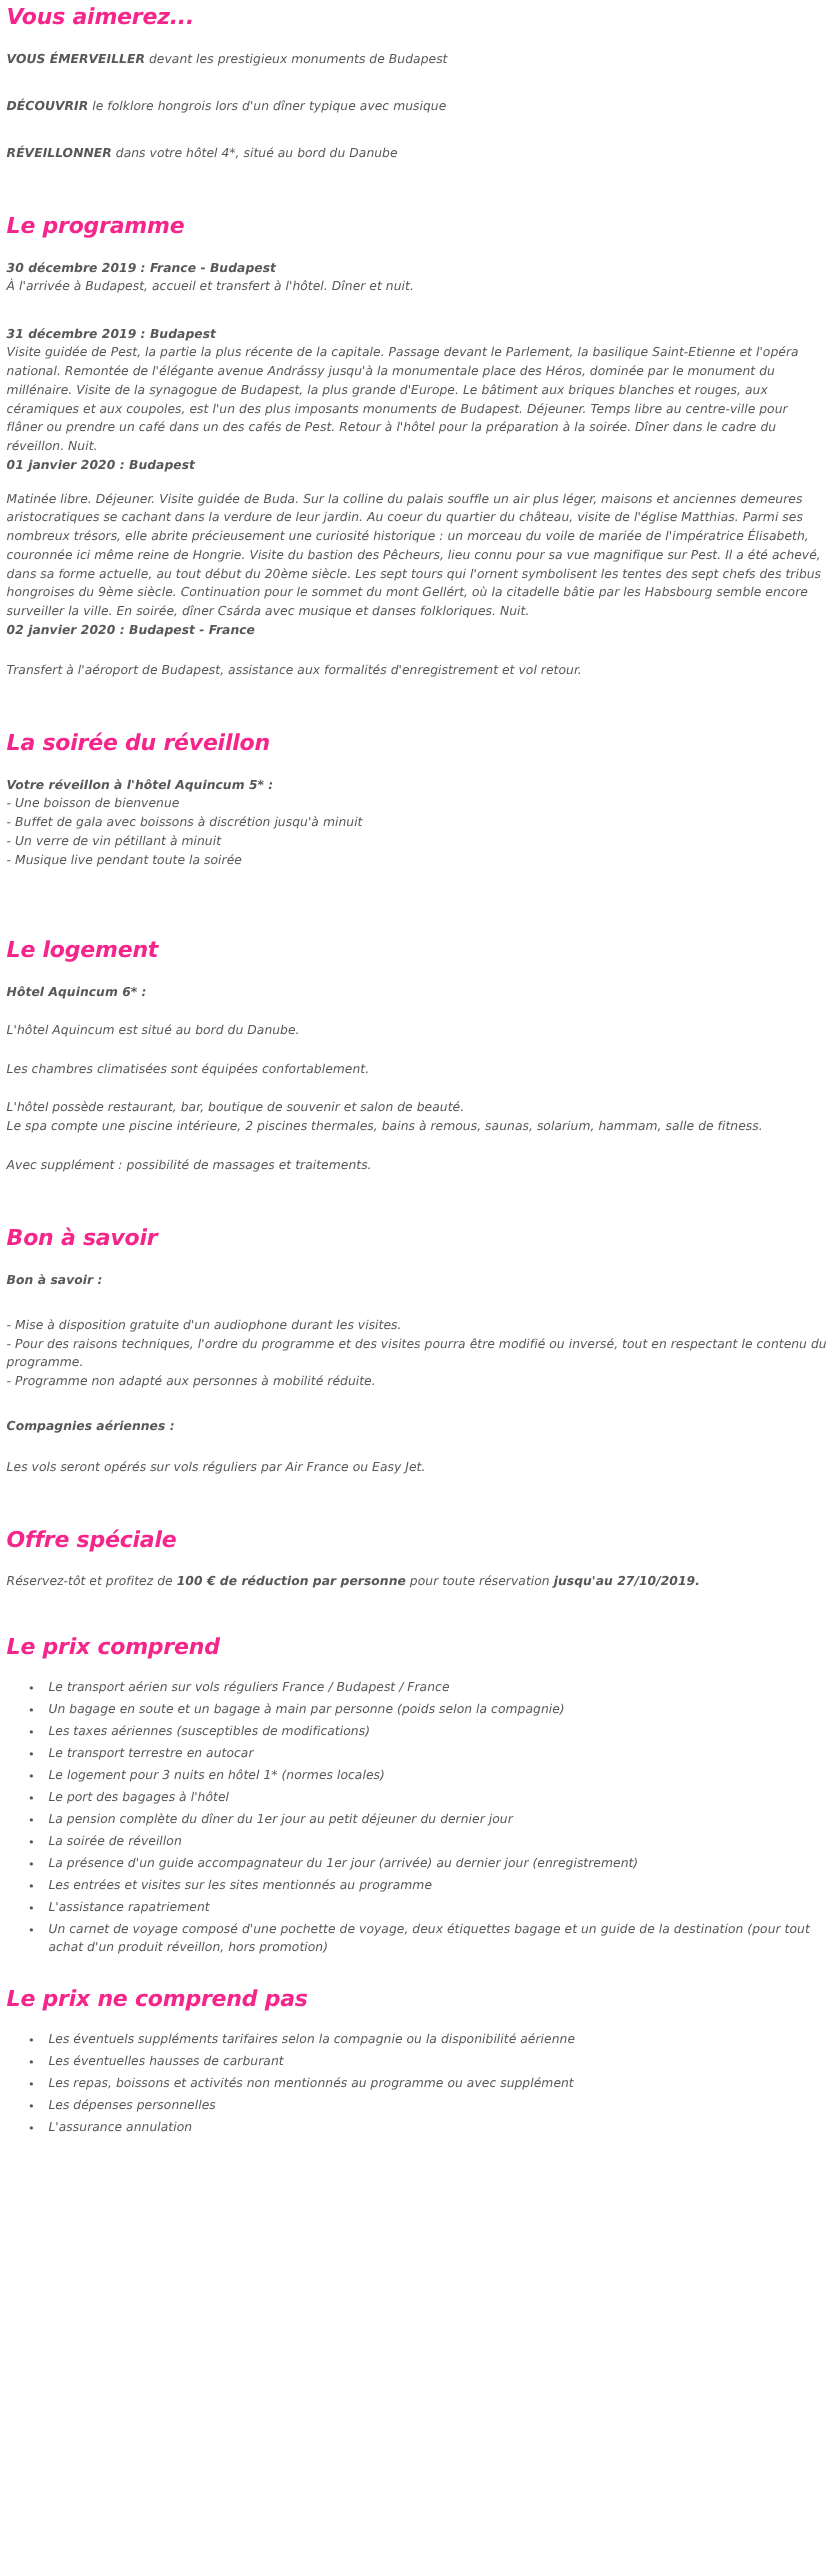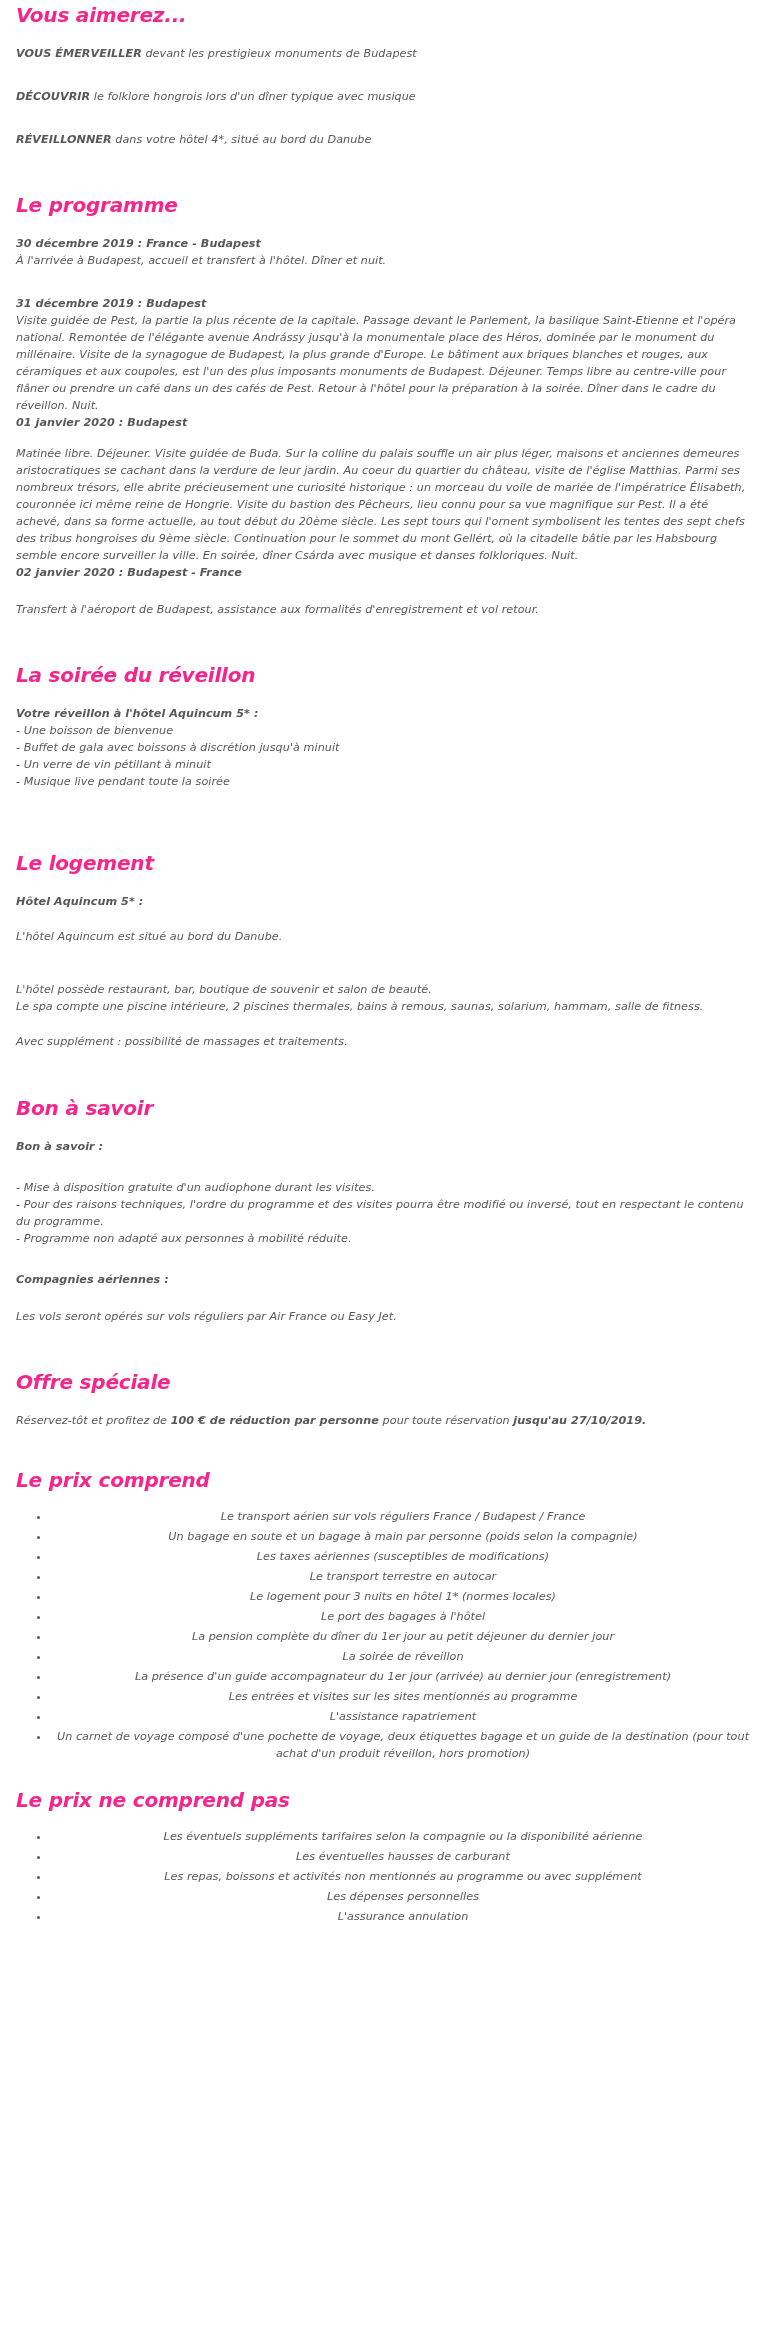--- a/index.html
+++ b/index.html
@@ -10,21 +10,21 @@
   }
   body {
     width: 758px;
     font-family: "DejaVu Sans", "Liberation Sans", sans-serif;
     color: #58585a;
     -webkit-font-smoothing: antialiased;
   }
   .page {
     width: 758px;
     box-sizing: border-box;
-    padding: 0 6px 0 16px;
+    padding: 0 6px 0 6px;
     overflow: hidden;
   }
   h2.section-title {
     font-size: 20px;
     line-height: 1.15;
     font-style: italic;
     font-weight: bold;
     color: #f5258c;
     margin: 0;
     padding: 0;
@@ -63,21 +63,20 @@
   .sp-62 { height: 62px; }
 
   ul.bullets {
     margin: 0;
     padding: 0 0 0 34px;
     list-style: disc;
   }
   ul.bullets li {
     margin: 0 0 0 0;
     padding: 0 0 3px 4px;
-    text-align: center;
   }
   ul.bullets li::marker {
     font-size: 11px;
   }
   .hdr-top { padding-top: 4px; }
 </style>
 </head>
 <body>
 
 <div class="page">
@@ -119,24 +118,25 @@
   <p class="sub-head">Votre réveillon à l'hôtel Aquincum 5* :</p>
   <p class="body-text">- Une boisson de bienvenue</p>
   <p class="body-text">- Buffet de gala avec boissons à discrétion jusqu'à minuit</p>
   <p class="body-text">- Un verre de vin pétillant à minuit</p>
   <p class="body-text">- Musique live pendant toute la soirée</p>
 
   <div class="sp-62"></div>
 
   <h2 class="section-title">Le logement</h2>
   <div class="sp-18"></div>
-  <p class="sub-head">Hôtel Aquincum 5* :</p>
+  <p class="sub-head">Hôtel Aquincum 6* :</p>
   <div class="sp-18"></div>
   <p class="body-text">L'hôtel Aquincum est situé au bord du Danube.</p>
   <div class="sp-18"></div>
+  <p class="body-text">Les chambres climatisées sont équipées confortablement.</p>
   <div class="sp-18"></div>
   <p class="body-text blk">L'hôtel possède restaurant, bar, boutique de souvenir et salon de beauté.
 Le spa compte une piscine intérieure, 2 piscines thermales, bains à remous, saunas, solarium, hammam, salle de fitness.</p>
   <div class="sp-18"></div>
   <p class="body-text">Avec supplément : possibilité de massages et traitements.</p>
 
   <div class="sp-46"></div>
 
   <h2 class="section-title">Bon à savoir</h2>
   <div class="sp-18"></div>

